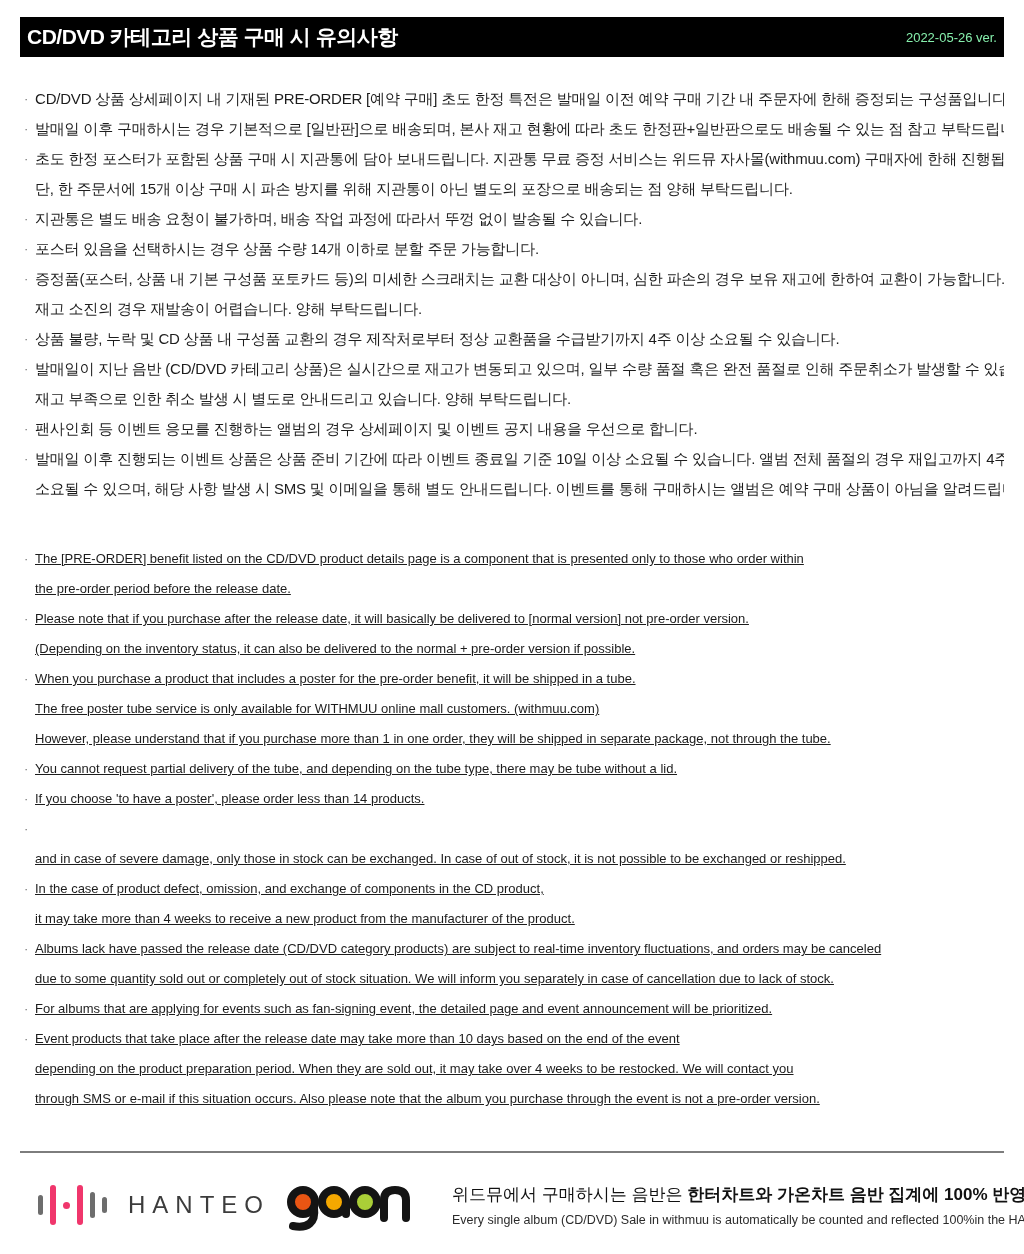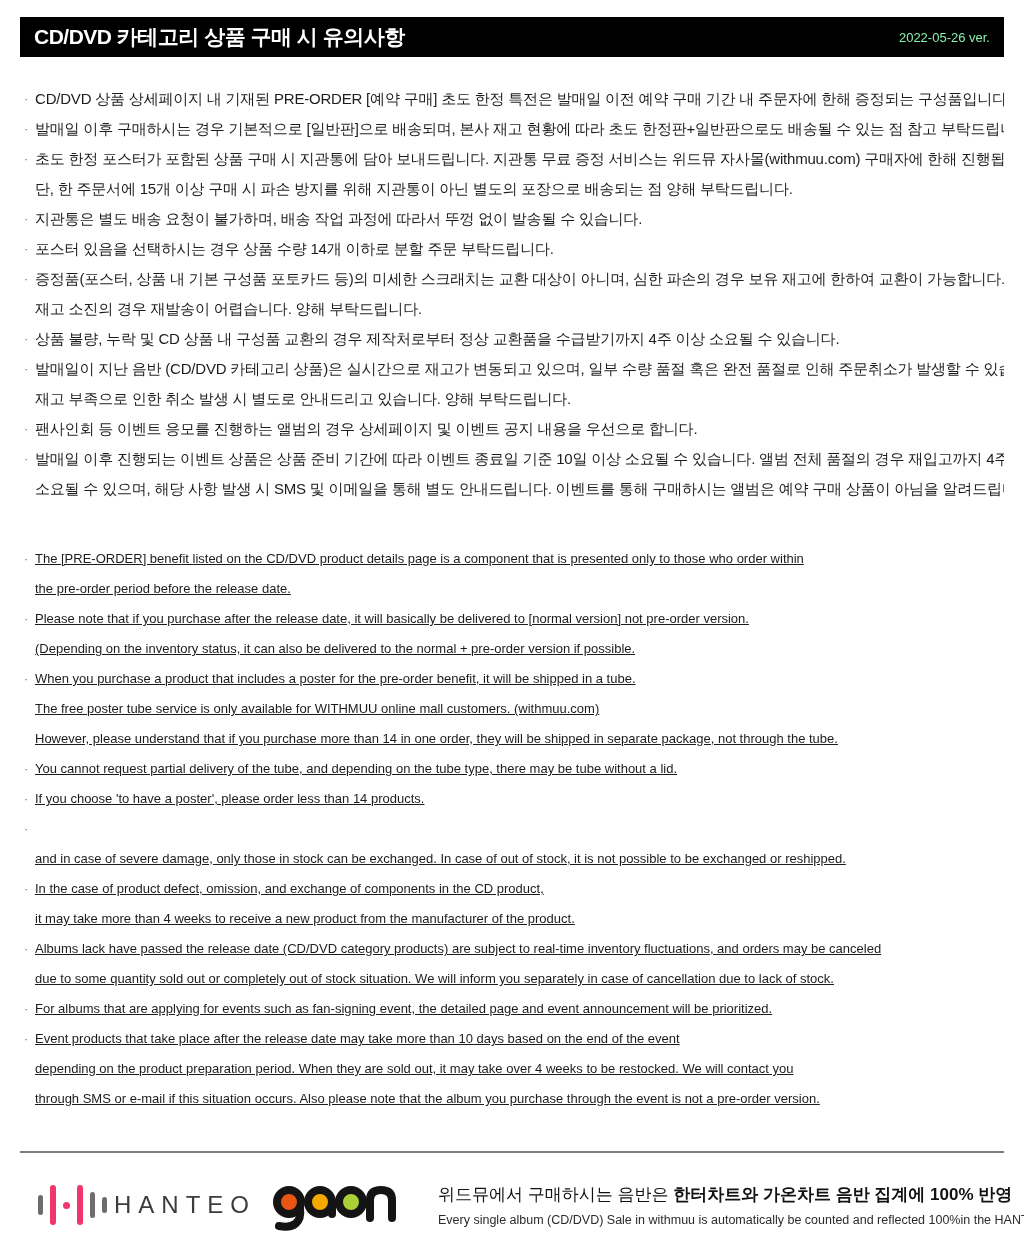--- a/index.html
+++ b/index.html
@@ -9,21 +9,21 @@
     font-family:"Liberation Sans","DejaVu Sans",sans-serif;
     color:#1c1c1c;
     overflow:hidden;
   }
   .canvas { width:1024px; height:1254px; padding:0 20px; overflow:hidden; }
 
   
   .header-bar {
     margin-top:17px; height:40px; background:#000000;
     display:flex; align-items:center; justify-content:space-between;
-    padding:0 14px;
+    padding:0 7px;
   }
   .header-title { color:#ffffff; font-size:21px; font-weight:700; letter-spacing:-0.5px; white-space:nowrap; }
   .header-version { color:#86efac; font-size:13px; font-weight:400; white-space:nowrap; }
 
   
   .notice-list { width:984px; }
   .notice-ko { margin-top:27px; }
   .notice-en { margin-top:40px; }
   .notice-line { display:flex; height:30px; line-height:30px; white-space:nowrap; overflow:hidden; }
   .bullet { width:15px; padding-left:4px; color:#777777; font-size:13px; flex:0 0 15px; }
@@ -33,21 +33,21 @@
   
   .divider { margin-top:37px; height:2px; background:#7d7d7d; width:984px; }
   .footer-row { margin-top:23px; display:flex; align-items:center; }
 
   .hanteo-logo { display:flex; align-items:center; gap:7px; height:56px; margin-left:18px; }
   .hbar { width:5px; border-radius:3px; }
   .hbar.gray { background:#6d6d6d; }
   .hbar.pink { background:#f0366c; }
   .hdot { width:7px; height:7px; border-radius:50%; background:#f0366c; }
   .hanteo-word {
-    font-size:24px; letter-spacing:7px;
+    margin-left:14px; font-size:24px; letter-spacing:7px;
     color:#3c3c3c; font-weight:400; white-space:nowrap;
   }
   .gaon-logo { margin-left:16px; display:flex; align-items:center; }
 
   .footer-text { margin-left:40px; }
   .footer-ko { font-size:17px; color:#111111; white-space:nowrap; }
   .footer-ko b { font-weight:700; }
   .footer-en { margin-top:7px; font-size:12.5px; color:#2b2b2b; white-space:nowrap; }
 </style>
 </head>
@@ -76,21 +76,21 @@
       <div class="notice-line">
         <span class="bullet"></span>
         <span class="line-text">단, 한 주문서에 15개 이상 구매 시 파손 방지를 위해 지관통이 아닌 별도의 포장으로 배송되는 점 양해 부탁드립니다.</span>
       </div>
       <div class="notice-line">
         <span class="bullet">·</span>
         <span class="line-text">지관통은 별도 배송 요청이 불가하며, 배송 작업 과정에 따라서 뚜껑 없이 발송될 수 있습니다.</span>
       </div>
       <div class="notice-line">
         <span class="bullet">·</span>
-        <span class="line-text">포스터 있음을 선택하시는 경우 상품 수량 14개 이하로 분할 주문 부탁드립니다.</span>
+        <span class="line-text">포스터 있음을 선택하시는 경우 상품 수량 14개 이하로 분할 주문 가능합니다.</span>
       </div>
       <div class="notice-line">
         <span class="bullet">·</span>
         <span class="line-text">증정품(포스터, 상품 내 기본 구성품 포토카드 등)의 미세한 스크래치는 교환 대상이 아니며, 심한 파손의 경우 보유 재고에 한하여 교환이 가능합니다.</span>
       </div>
       <div class="notice-line">
         <span class="bullet"></span>
         <span class="line-text">재고 소진의 경우 재발송이 어렵습니다. 양해 부탁드립니다.</span>
       </div>
       <div class="notice-line">
@@ -139,21 +139,21 @@
       <div class="notice-line">
         <span class="bullet">·</span>
         <span class="line-text">When you purchase a product that includes a poster for the pre-order benefit, it will be shipped in a tube.</span>
       </div>
       <div class="notice-line">
         <span class="bullet"></span>
         <span class="line-text">The free poster tube service is only available for WITHMUU online mall customers. (withmuu.com)</span>
       </div>
       <div class="notice-line">
         <span class="bullet"></span>
-        <span class="line-text">However, please understand that if you purchase more than 14 in one order, they will be shipped in separate package, not through the tube.</span>
+        <span class="line-text">However, please understand that if you purchase more than 1 in one order, they will be shipped in separate package, not through the tube.</span>
       </div>
       <div class="notice-line">
         <span class="bullet">·</span>
         <span class="line-text">You cannot request partial delivery of the tube, and depending on the tube type, there may be tube without a lid.</span>
       </div>
       <div class="notice-line">
         <span class="bullet">·</span>
         <span class="line-text">If you choose 'to have a poster', please order less than 14 products.</span>
       </div>
       <div class="notice-line">

